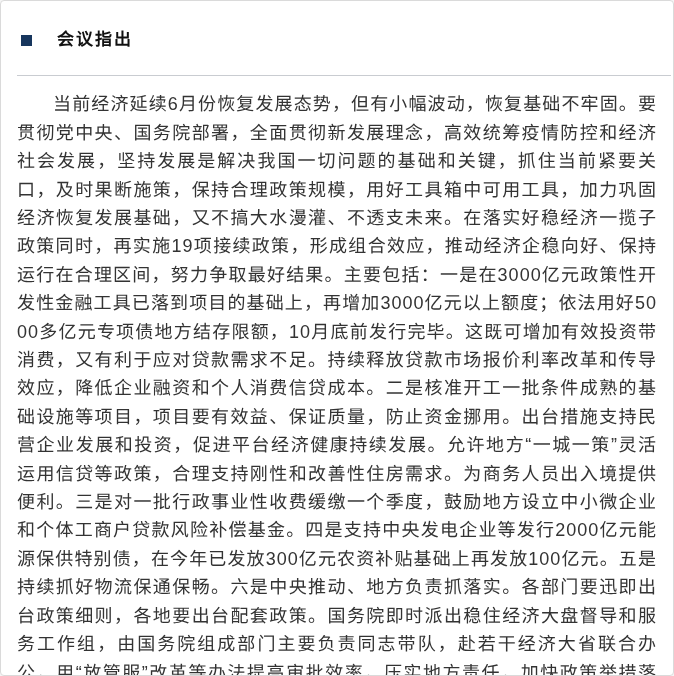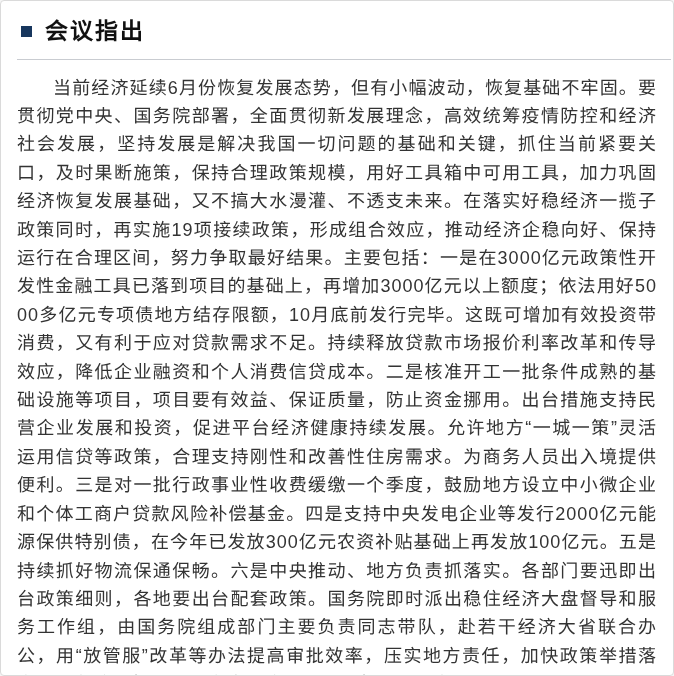--- a/index.html
+++ b/index.html
@@ -24,22 +24,22 @@
     padding: 13px 16px 0 20px;
   }
   .bullet {
     display: inline-block;
     width: 11px;
     height: 11px;
     background: var(--accent, #17365d);
     flex: 0 0 auto;
   }
   .title {
-    margin: 4px;
-    font-size: 23px;
+    margin: 16px;
+    font-size: 17px;
     font-weight: bold;
     color: var(--title, #111111);
     letter-spacing: 2px;
     line-height: 1.2;
     text-align: center;
   }
   .divider {
     height: 0;
     border-bottom: 1px solid var(--divider, #c9ccd1);
     margin: 9px 2px 0 16px;

